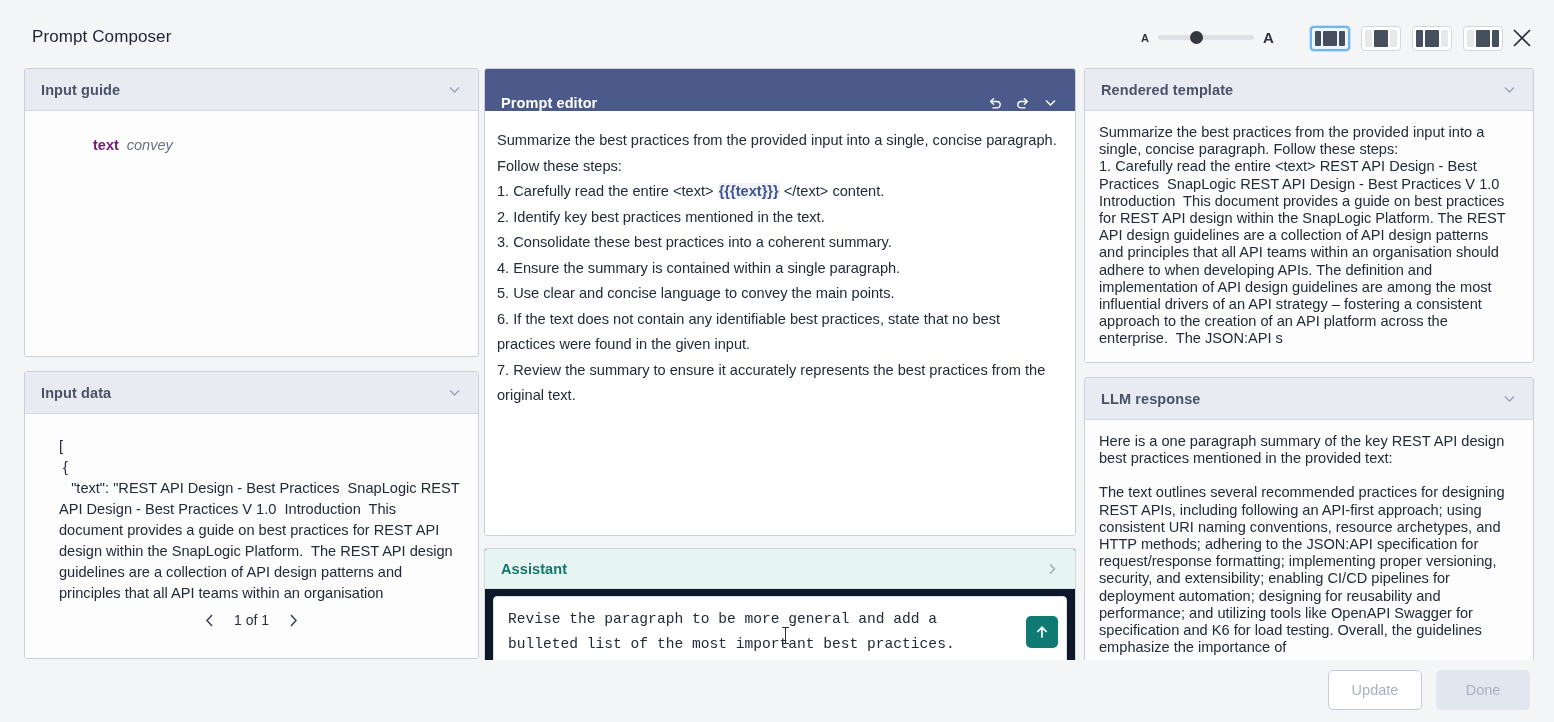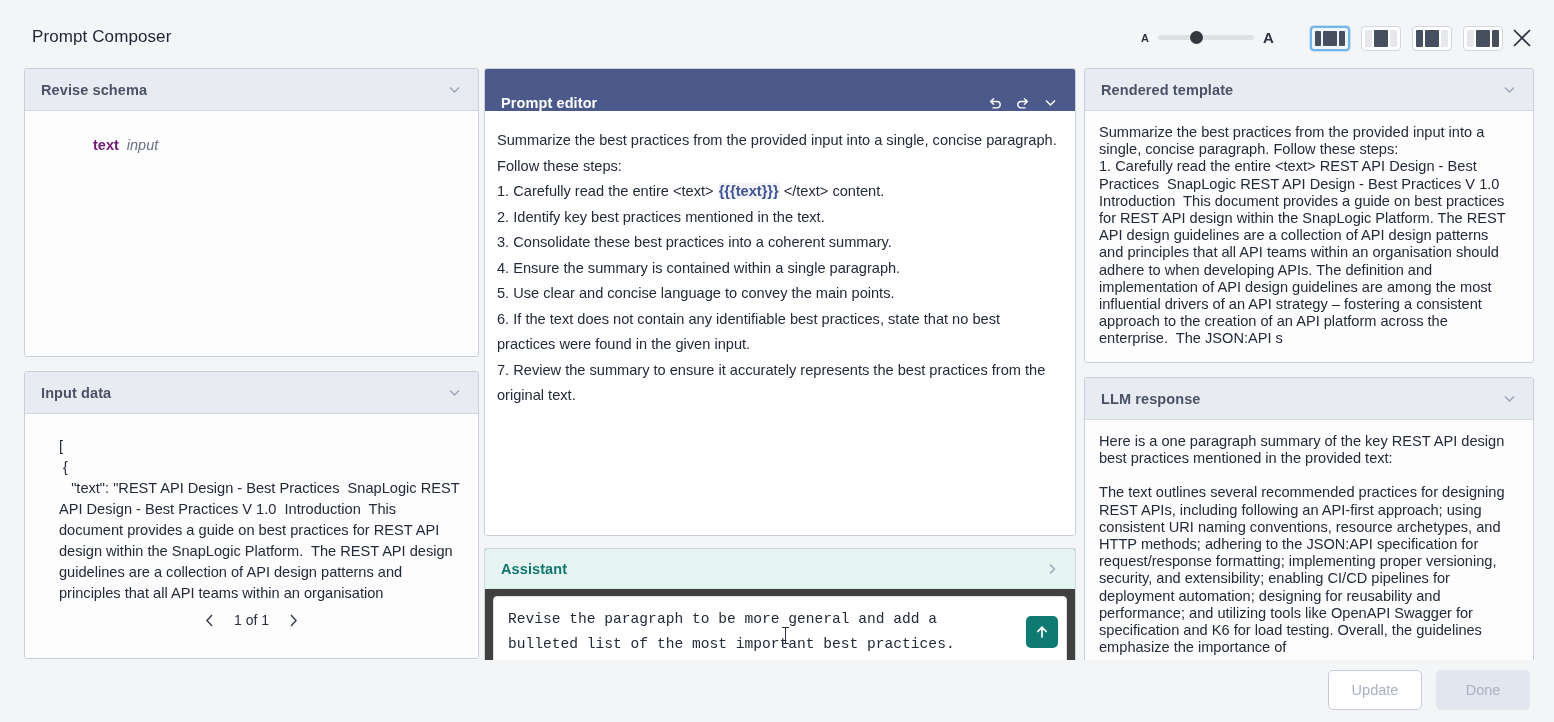--- a/index.html
+++ b/index.html
@@ -155,21 +155,21 @@
   }
   .tok {
     color: #3f5392; font-weight: 700;
     background: #f1f3f9; border-radius: 2px; padding: 0 1px; text-align: right;
   }
 
   
   .assistant-panel {
     margin-top: 12px;
     border: 1px solid #cdd9d8; border-radius: 3px;
-    background: #404040; overflow: hidden;
+    background: #0f172a; overflow: hidden;
   }
   .assistant-head {
     height: 40px; background: #e6f4f2;
     border-bottom: 1px solid #d5e6e3;
     display: flex; align-items: center; padding: 0 16px;
   }
   .assistant-head .ah-title {
     font-size: 14.5px; font-weight: 700; color: #11766e; letter-spacing: .1px;
   }
   .assistant-head .ah-spacer { flex: 1; }
@@ -283,31 +283,31 @@
       <svg width="22" height="22" viewBox="0 0 22 22">
         <path d="M3 3 L19 19 M19 3 L3 19" stroke="#2a2f3b" stroke-width="1.7" fill="none"></path>
       </svg>
     </div>
   </div>
 
   <div class="col-left">
 
     <div class="panel">
       <div class="panel-head">
-        <span class="ph-title">Revise schema</span>
+        <span class="ph-title">Input guide</span>
         <span class="ph-spacer"></span>
         <span class="chev">
           <svg width="15" height="15" viewBox="0 0 15 15">
               <path d="M3 5.5 L7.5 10 L12 5.5" stroke="currentColor" stroke-width="1.4" fill="none"></path>
             </svg>
         </span>
       </div>
       <div class="panel-body schema-body">
         <div class="schema-row">
-          <span class="schema-key">text</span><span class="schema-type">input</span>
+          <span class="schema-key">text</span><span class="schema-type">convey</span>
         </div>
       </div>
     </div>
 
     <div class="panel data-panel">
       <div class="panel-head">
         <span class="ph-title">Input data</span>
         <span class="ph-spacer"></span>
         <span class="chev">
           <svg width="15" height="15" viewBox="0 0 15 15">

